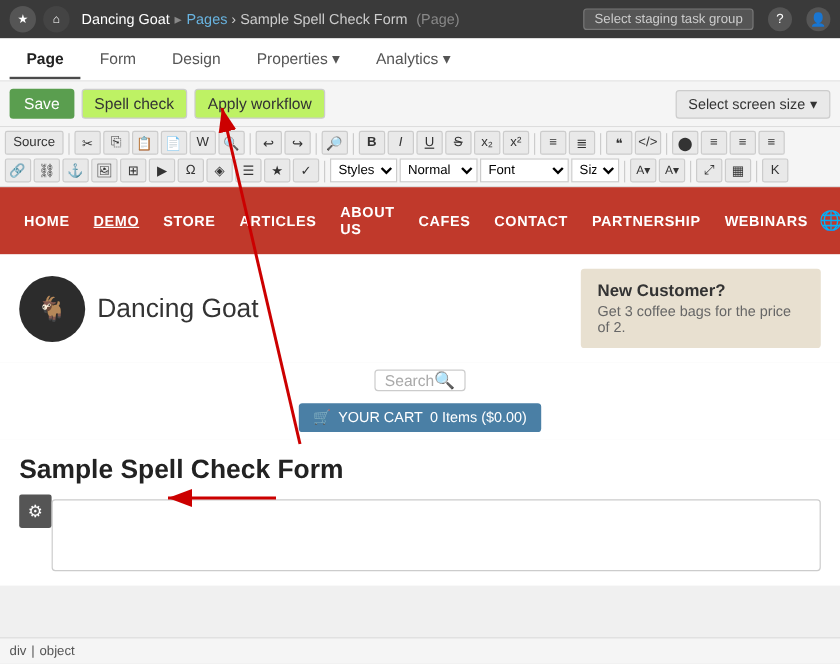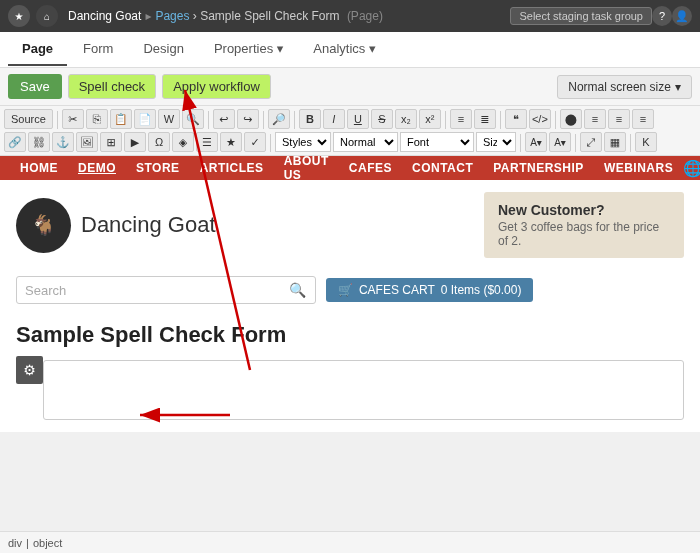--- a/index.html
+++ b/index.html
@@ -27,21 +27,21 @@
       border-radius: 50%;
       display: flex; align-items: center; justify-content: center;
       color: #fff; font-size: 10px;
     }
     .top-bar-title { color: #fff; font-size: 12px; }
     .top-bar-sep { color: #888; margin: 0 4px; }
     .top-bar-right {
       margin-left: auto;
       display: flex;
       align-items: center;
-      gap: 0;
+      gap: 12px;
       color: #ccc;
       font-size: 12px;
     }
     .staging-btn {
       background: #555;
       border: 1px solid #777;
       color: #ccc;
       padding: 2px 8px;
       border-radius: 3px;
       font-size: 11px;
@@ -166,21 +166,21 @@
       cursor: pointer;
       color: #333;
       border-radius: 2px;
     }
 
     
     .site-nav {
       background: #c0392b;
       display: flex;
       align-items: center;
-      height: 24px;
+      height: 56px;
       padding: 0 10px;
     }
     .site-nav-item {
       color: #fff;
       font-size: 12px;
       font-weight: bold;
       padding: 0 10px;
       cursor: pointer;
       letter-spacing: 0.5px;
       text-transform: uppercase;
@@ -241,20 +241,21 @@
       margin-top: 2px;
     }
 
     
     .site-search-row {
       display: flex;
       align-items: center;
       padding: 6px 16px;
       gap: 10px;
       background: #fff;
+      flex-direction: column;
     }
     .site-search {
       flex: 1;
       max-width: 300px;
       border: 1px solid #ccc;
       border-radius: 3px;
       height: 28px;
       display: flex;
       align-items: center;
       padding: 0 8px;
@@ -381,21 +382,21 @@
     <div class="tab">Design</div>
     <div class="tab">Properties ▾</div>
     <div class="tab">Analytics ▾</div>
   </div>
 
   <div class="toolbar-row1">
     <button class="btn-save">Save</button>
     <button class="btn-default">Spell check</button>
     <button class="btn-default">Apply workflow</button>
     <div class="screen-size-btn">
-      <span>Normal screen size</span>
+      <span>Select screen size</span>
       <span>▾</span>
     </div>
   </div>
 
   <div class="editor-toolbar">
     <div class="editor-toolbar-row">
       <div class="tb-btn-wide">Source</div>
       <div class="tb-sep"></div>
       <div class="tb-btn">✂</div>
       <div class="tb-btn">⎘</div>
@@ -490,21 +491,21 @@
     </div>
   </div>
 
   <div class="site-search-row">
     <div class="site-search">
       <span style="color:#aaa;">Search</span>
       <span class="site-search-icon">🔍</span>
     </div>
     <button class="cart-btn">
       <span>🛒</span>
-      <span>CAFES CART</span>
+      <span>YOUR CART</span>
       <span>0 Items ($0.00)</span>
     </button>
   </div>
 
   <div class="site-content">
     <h2 class="page-title">Sample Spell Check Form</h2>
     <div style="display:flex; align-items:flex-start; margin-top:4px;">
       <div class="gear-widget">⚙</div>
       <div class="text-area-mock"></div>
     </div>

